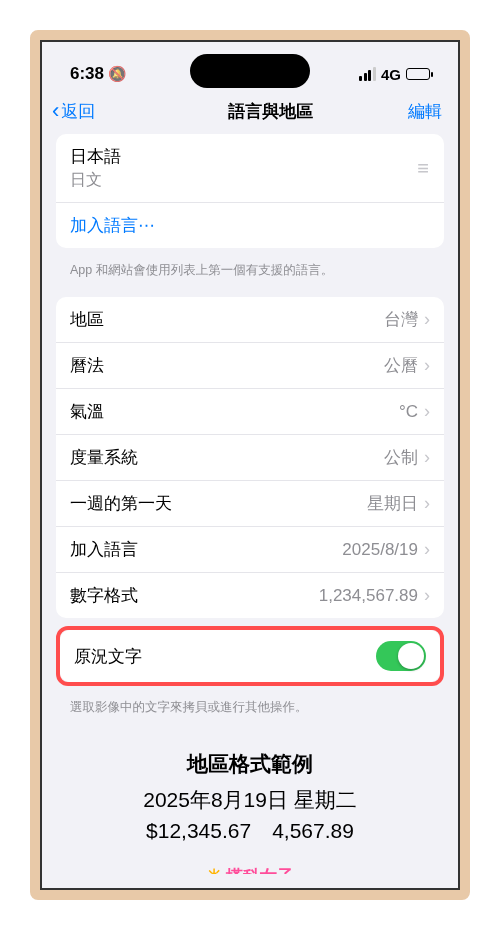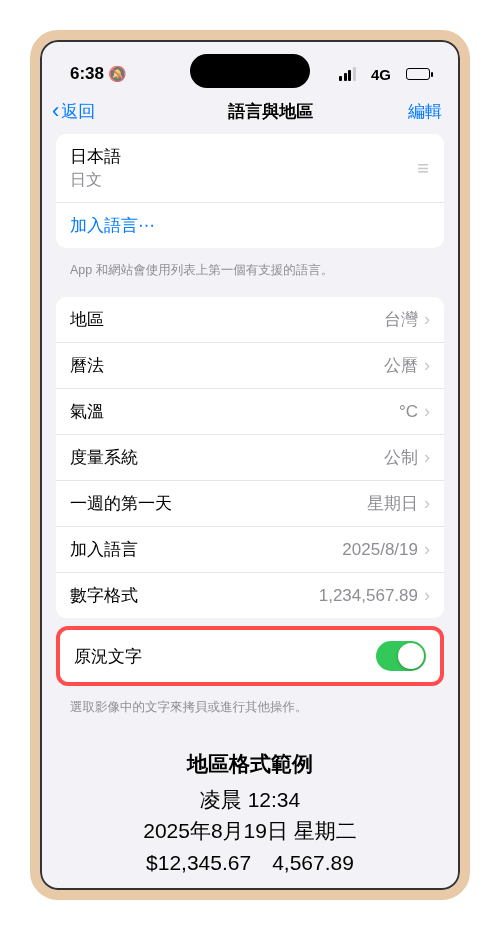--- a/index.html
+++ b/index.html
@@ -1,32 +1,32 @@
 <!DOCTYPE html>
 <html><head>
 <meta charset="utf-8">
 <style>
 * { margin: 0; padding: 0; box-sizing: border-box; font-family: -apple-system, "Helvetica Neue", Arial, sans-serif; }
 body { background: #fff; display: flex; justify-content: center; padding: 30px 0; }
 .phone-frame {
   width: 440px; height: 870px;
-  border: 10px solid #e8c9a8; border-radius: 28px;
+  border: 10px solid #e8c9a8; border-radius: 8px;
   background: #f2f2f7; position: relative; overflow: hidden;
   box-shadow: inset 0 0 0 2px #333;
 }
 .phone-frame::before {
   content: ""; position: absolute; top: 14px; left: 50%; transform: translateX(-50%);
   width: 120px; height: 34px; background: #000; border-radius: 20px; z-index: 50;
 }
 .status-bar {
   display: flex; justify-content: space-between; align-items: center;
   padding: 18px 30px 0; height: 50px; font-weight: 600; font-size: 17px; color: #000;
 }
 .status-left { display: flex; align-items: center; gap: 4px; }
-.status-right { display: flex; align-items: center; gap: 15px; font-size: 15px; }
+.status-right { display: flex; align-items: center; gap: 5px; font-size: 15px; }
 .bell-slash { font-size: 15px; opacity: .7; }
 .signal { display: flex; align-items: flex-end; gap: 1.5px; }
 .signal span { width: 3px; background: #000; border-radius: 1px; }
 .signal span:nth-child(1){height:5px}.signal span:nth-child(2){height:8px}.signal span:nth-child(3){height:11px}.signal span:nth-child(4){height:14px;background:#ccc}
 .battery { width: 24px; height: 12px; border: 1.5px solid #000; border-radius: 3px; position: relative; }
 .battery::after { content:""; position:absolute; right:-4px; top:3px; width:2px; height:5px; background:#000; border-radius:1px; }
 .battery-fill { width: 60%; height: 100%; background:#000; border-radius:1px; }
 .nav-bar {
   display: flex; justify-content: space-between; align-items: center;
   padding: 8px 12px 10px; font-size: 17px;
@@ -147,21 +147,20 @@
           <div class="row-label">原況文字</div>
           <div class="switch"></div>
         </div>
       </div>
     </div>
 
     <div class="footer-note">選取影像中的文字來拷貝或進行其他操作。</div>
 
     <div class="example-block">
       <div class="ex-title">地區格式範例</div>
-      <div>凌晨 12:34</div>
       <div>2025年8月19日 星期二</div>
       <div>$12,345.67　4,567.89</div>
     </div>
 
     <div class="watermark">
       <span class="sun">☀</span>
       <span>塔科女子</span>
     </div>
 
   </div>

